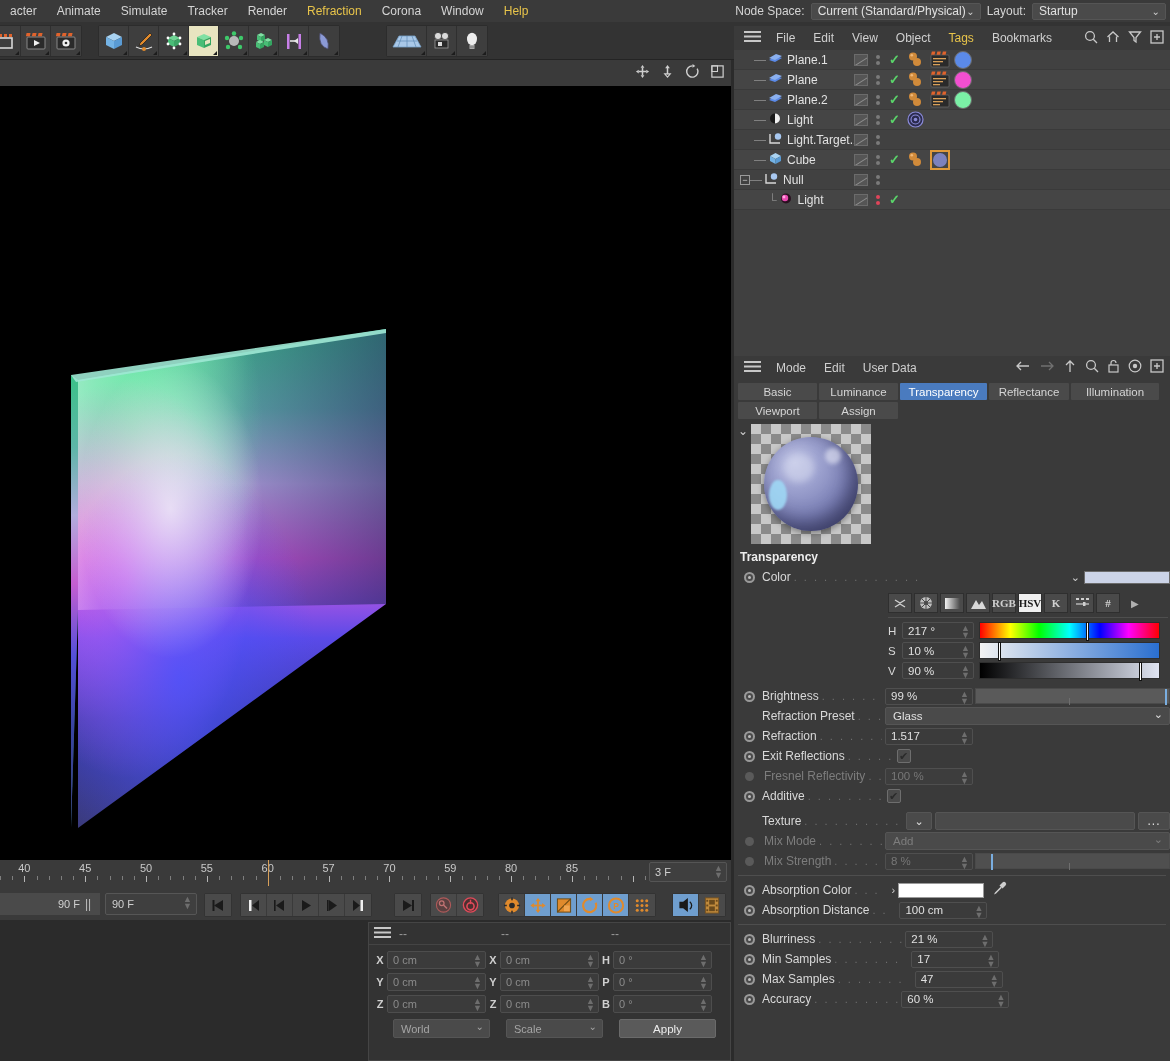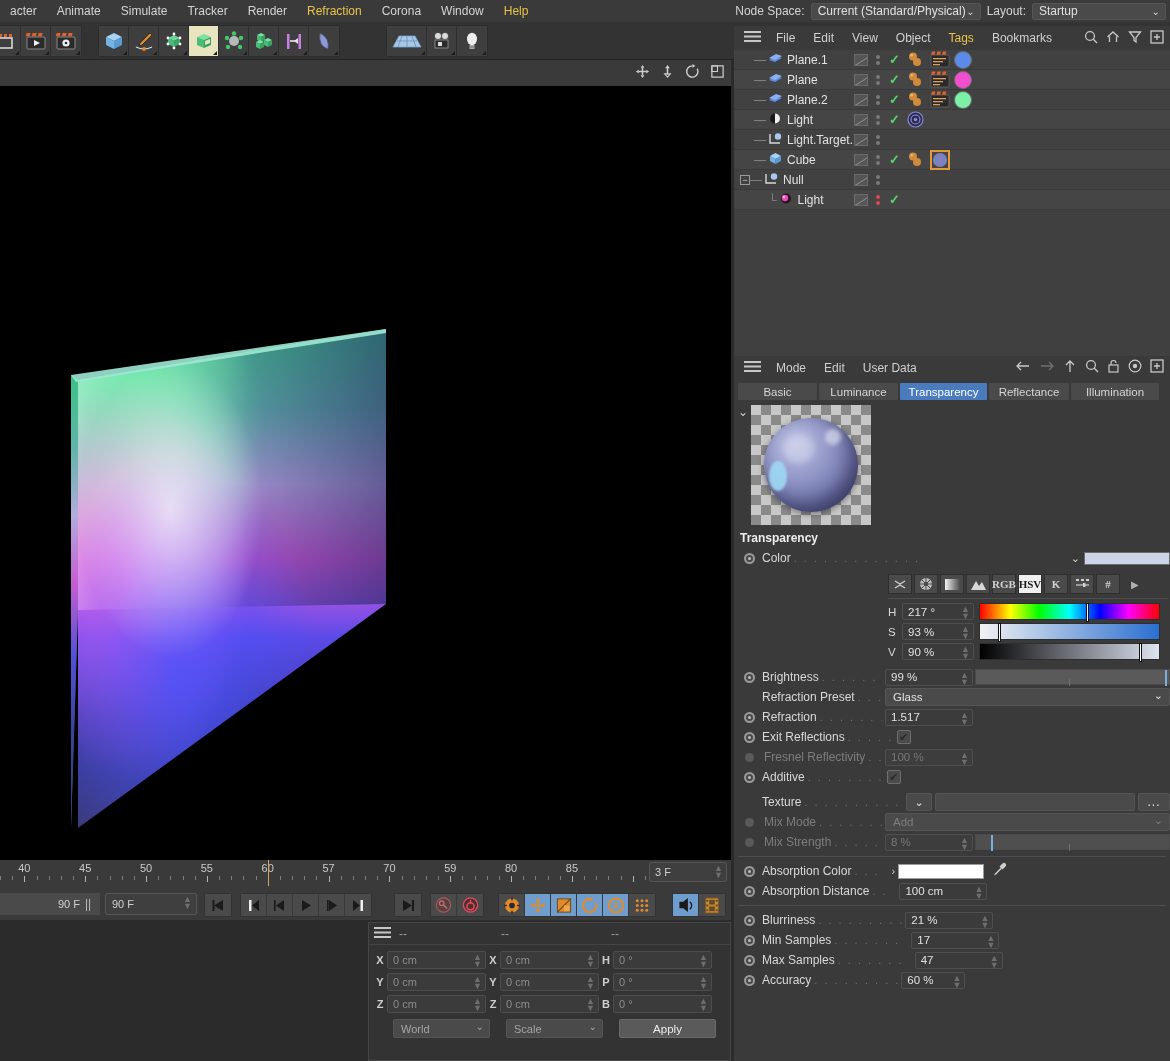--- a/index.html
+++ b/index.html
@@ -1116,20 +1116,24 @@
   </div>
 
 
   <div class="me-tabs" style="margin-top:3px;">
     <div class="me-tab" style="width:79px;justify-content:center;">Basic</div>
     <div class="me-tab" style="width:79px;justify-content:center;">Luminance</div>
     <div class="me-tab active" style="width:87px;justify-content:center;">Transparency</div>
     <div class="me-tab" style="width:80px;justify-content:center;">Reflectance</div>
     <div class="me-tab" style="width:88px;justify-content:center;">Illumination</div>
   </div>
+  <div class="me-tabs" style="margin-top:2px;">
+    <div class="me-tab" style="width:79px;justify-content:center;">Viewport</div>
+    <div class="me-tab" style="width:79px;justify-content:center;">Assign</div>
+  </div>
 
   <div style="position:relative;margin-top:5px;padding-left:4px;">
     <span style="position:absolute;left:4px;top:0;font-size:12px;color:#cfcfcf;">⌄</span>
     <div style="margin-left:13px;width:120px;height:120px;position:relative;overflow:hidden;border:0;
          background-image:linear-gradient(45deg,#8a8a8a 25%,transparent 25%),linear-gradient(-45deg,#8a8a8a 25%,transparent 25%),linear-gradient(45deg,transparent 75%,#8a8a8a 75%),linear-gradient(-45deg,transparent 75%,#8a8a8a 75%);
          background-size:20px 20px; background-position:0 0,0 10px,10px -10px,-10px 0px; background-color:#c8c8c8;">
       <div style="position:absolute;left:13px;top:13px;width:94px;height:94px;border-radius:50%;
            background:radial-gradient(circle at 33% 28%, #c3c7e6 0%, #9ea3d0 26%, #7a7fb5 60%, #5c6194 88%, #4e5383 100%);
            box-shadow:inset -7px -9px 18px rgba(30,30,60,0.55), 0 2px 6px rgba(0,0,0,0.4);"></div>
       <div style="position:absolute;left:18px;top:56px;width:18px;height:30px;border-radius:50%;background:#9fd8f5;opacity:0.9;filter:blur(1px);"></div>
@@ -1208,21 +1212,21 @@
           <span>217 °</span>
           <span class="spin">▲<br>▼</span>
         </div>
       <div class="gbar" style="width:181px;margin-left:5px;background:linear-gradient(90deg,#ff0000,#ffff00 17%,#00ff00 33%,#00ffff 50%,#0000ff 67%,#ff00ff 83%,#ff0000 100%);">
         <span class="gknob" style="left:59%;"></span>
       </div>
     </div>
     <div style="display:flex;align-items:center;margin:3px 0 0 150px;">
       <span style="width:14px;font-size:11.5px;color:#d8d8d8;">S</span>
       <div class="field" style="width:72px;">
-          <span>93 %</span>
+          <span>10 %</span>
           <span class="spin">▲<br>▼</span>
         </div>
       <div class="gbar" style="width:181px;margin-left:5px;background:linear-gradient(90deg,#f2f2f2,#2a6fd0);">
         <span class="gknob" style="left:10%;"></span>
       </div>
     </div>
     <div style="display:flex;align-items:center;margin:3px 0 0 150px;">
       <span style="width:14px;font-size:11.5px;color:#d8d8d8;">V</span>
       <div class="field" style="width:72px;">
           <span>90 %</span>
@@ -1397,20 +1401,20 @@
           <span>47</span>
           <span class="spin">▲<br>▼</span>
         </div>
       <span style="flex:1;"></span>
     </div>
 
     <div class="prow">
       <span class="radio"></span>
       <span class="plabel">Accuracy</span>
       <span class="dotfill" style="max-width:84px;">. . . . . . . . .</span>
-      <div class="field" style="width:64px;">
+      <div class="field" style="width:108px;">
           <span>60 %</span>
           <span class="spin">▲<br>▼</span>
         </div>
       <span style="flex:1;"></span>
     </div>
   </div>
 </div>
 
 </body></html>

